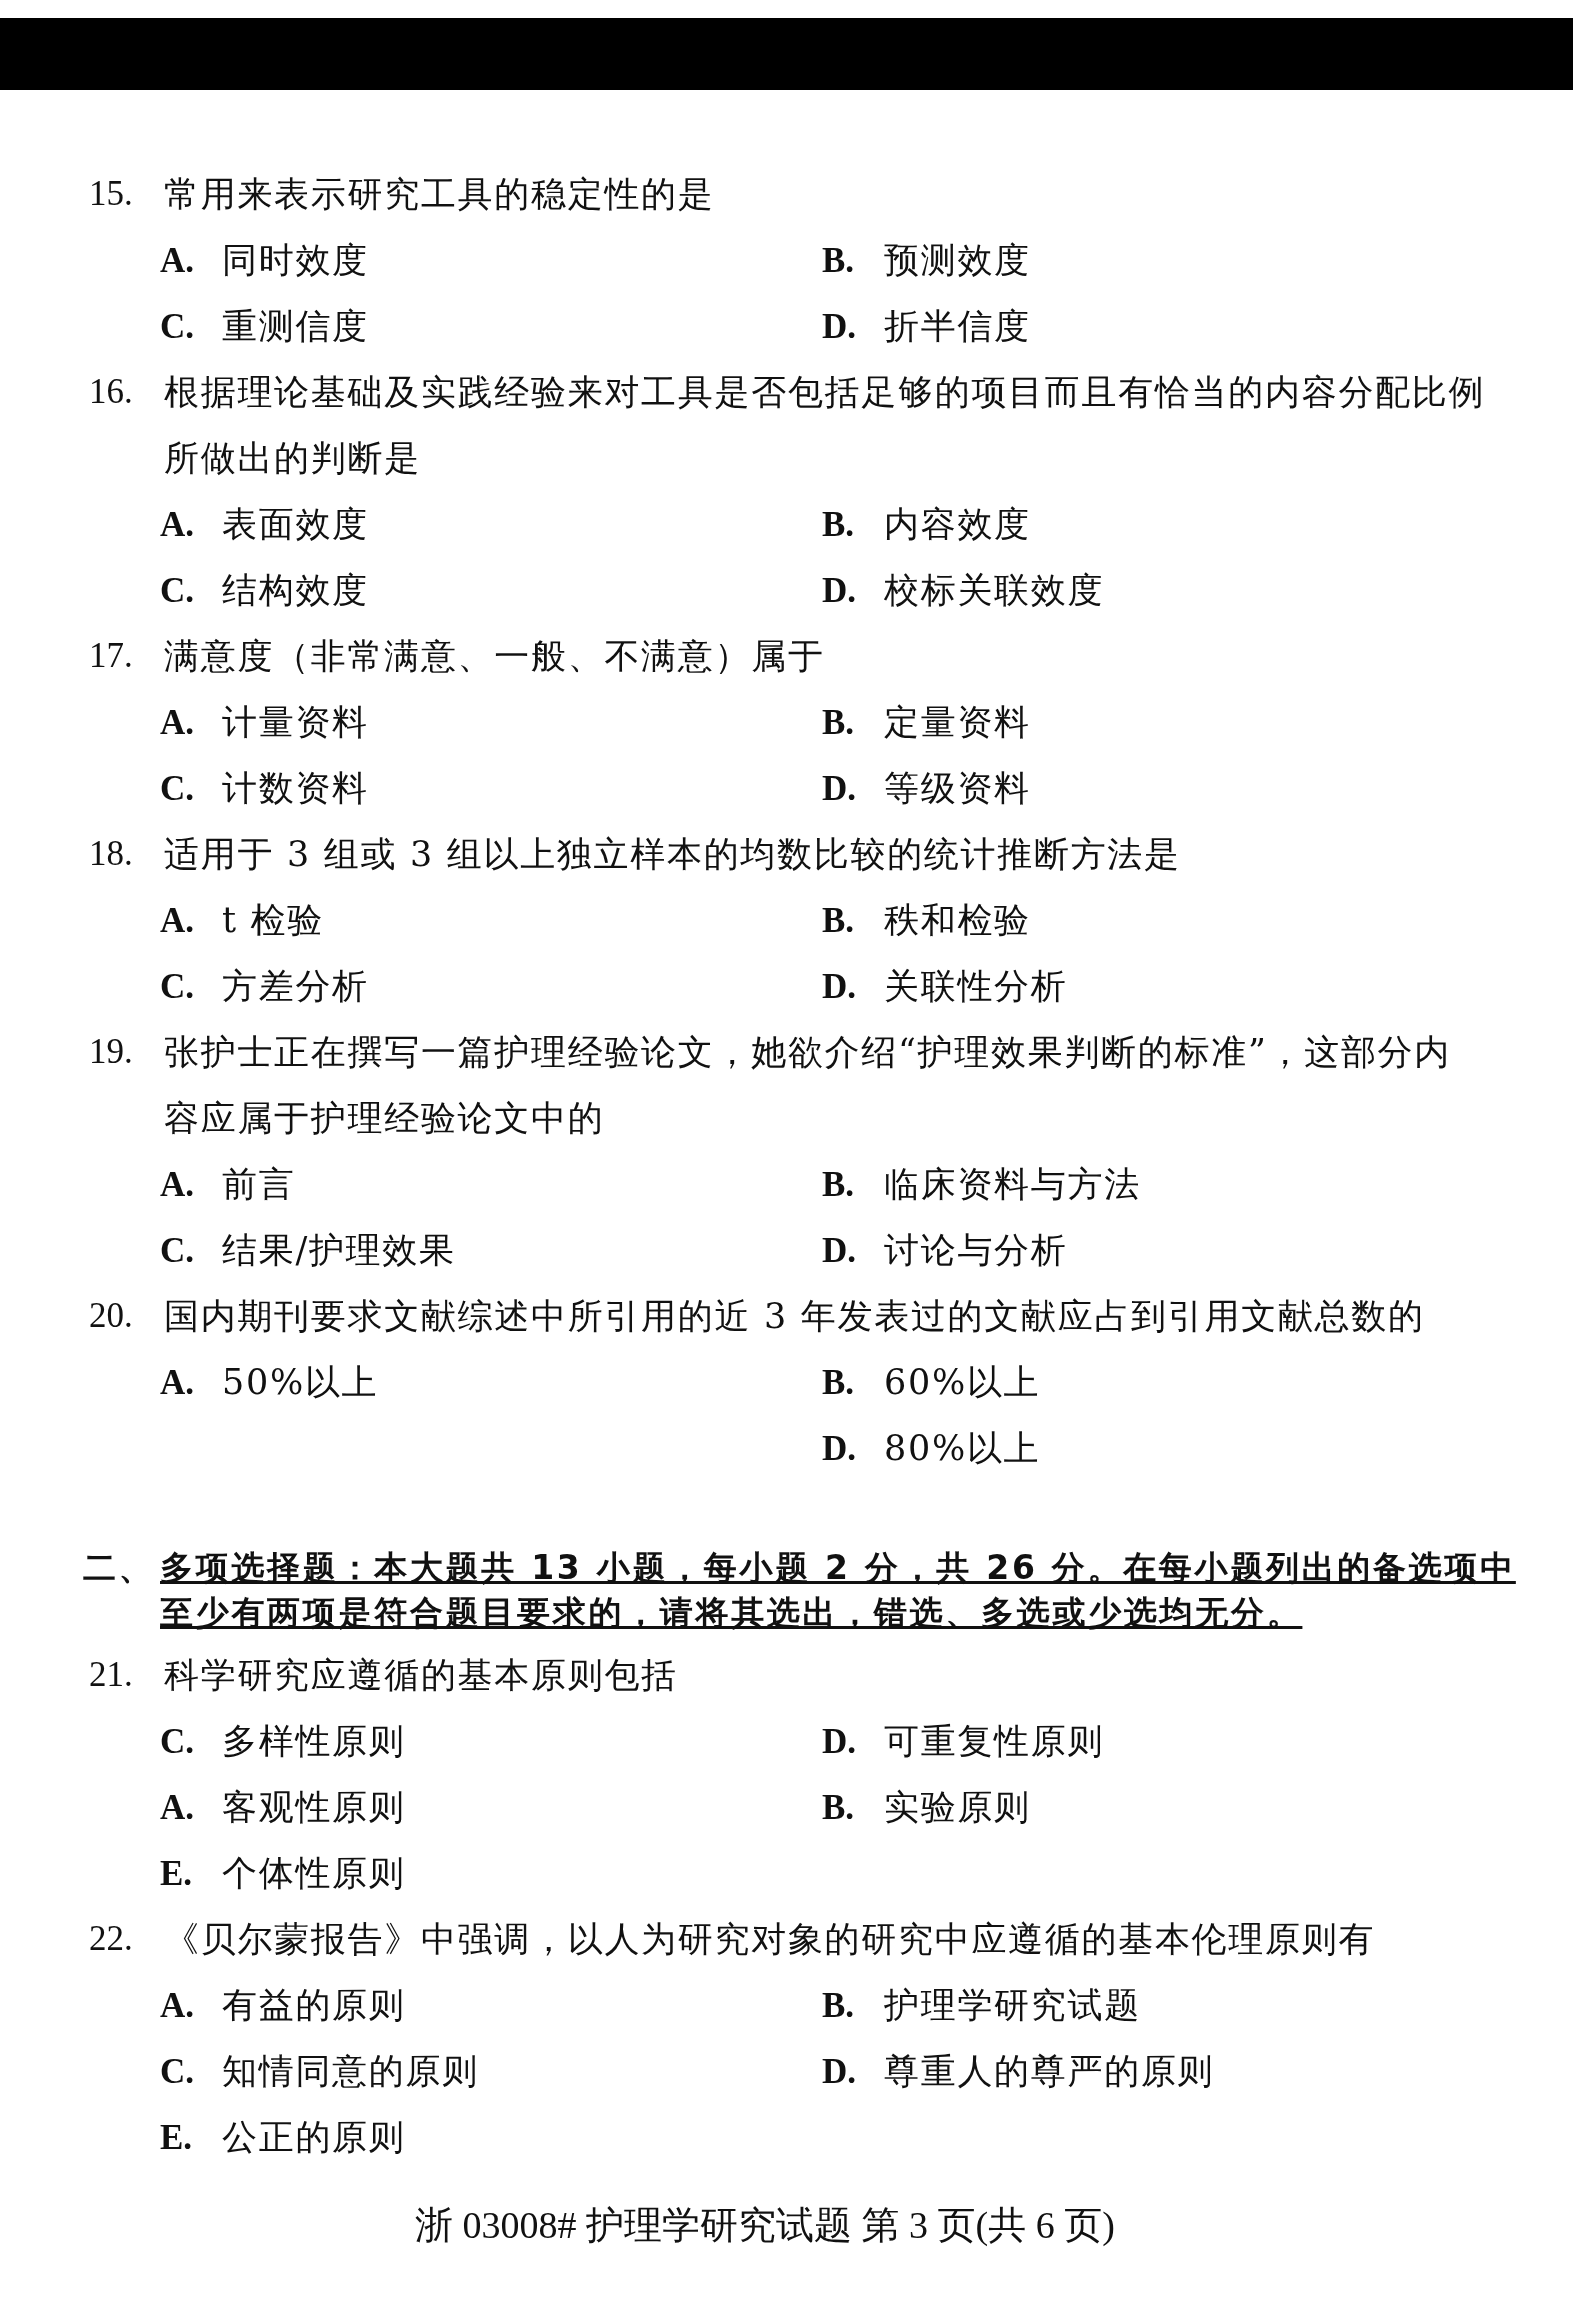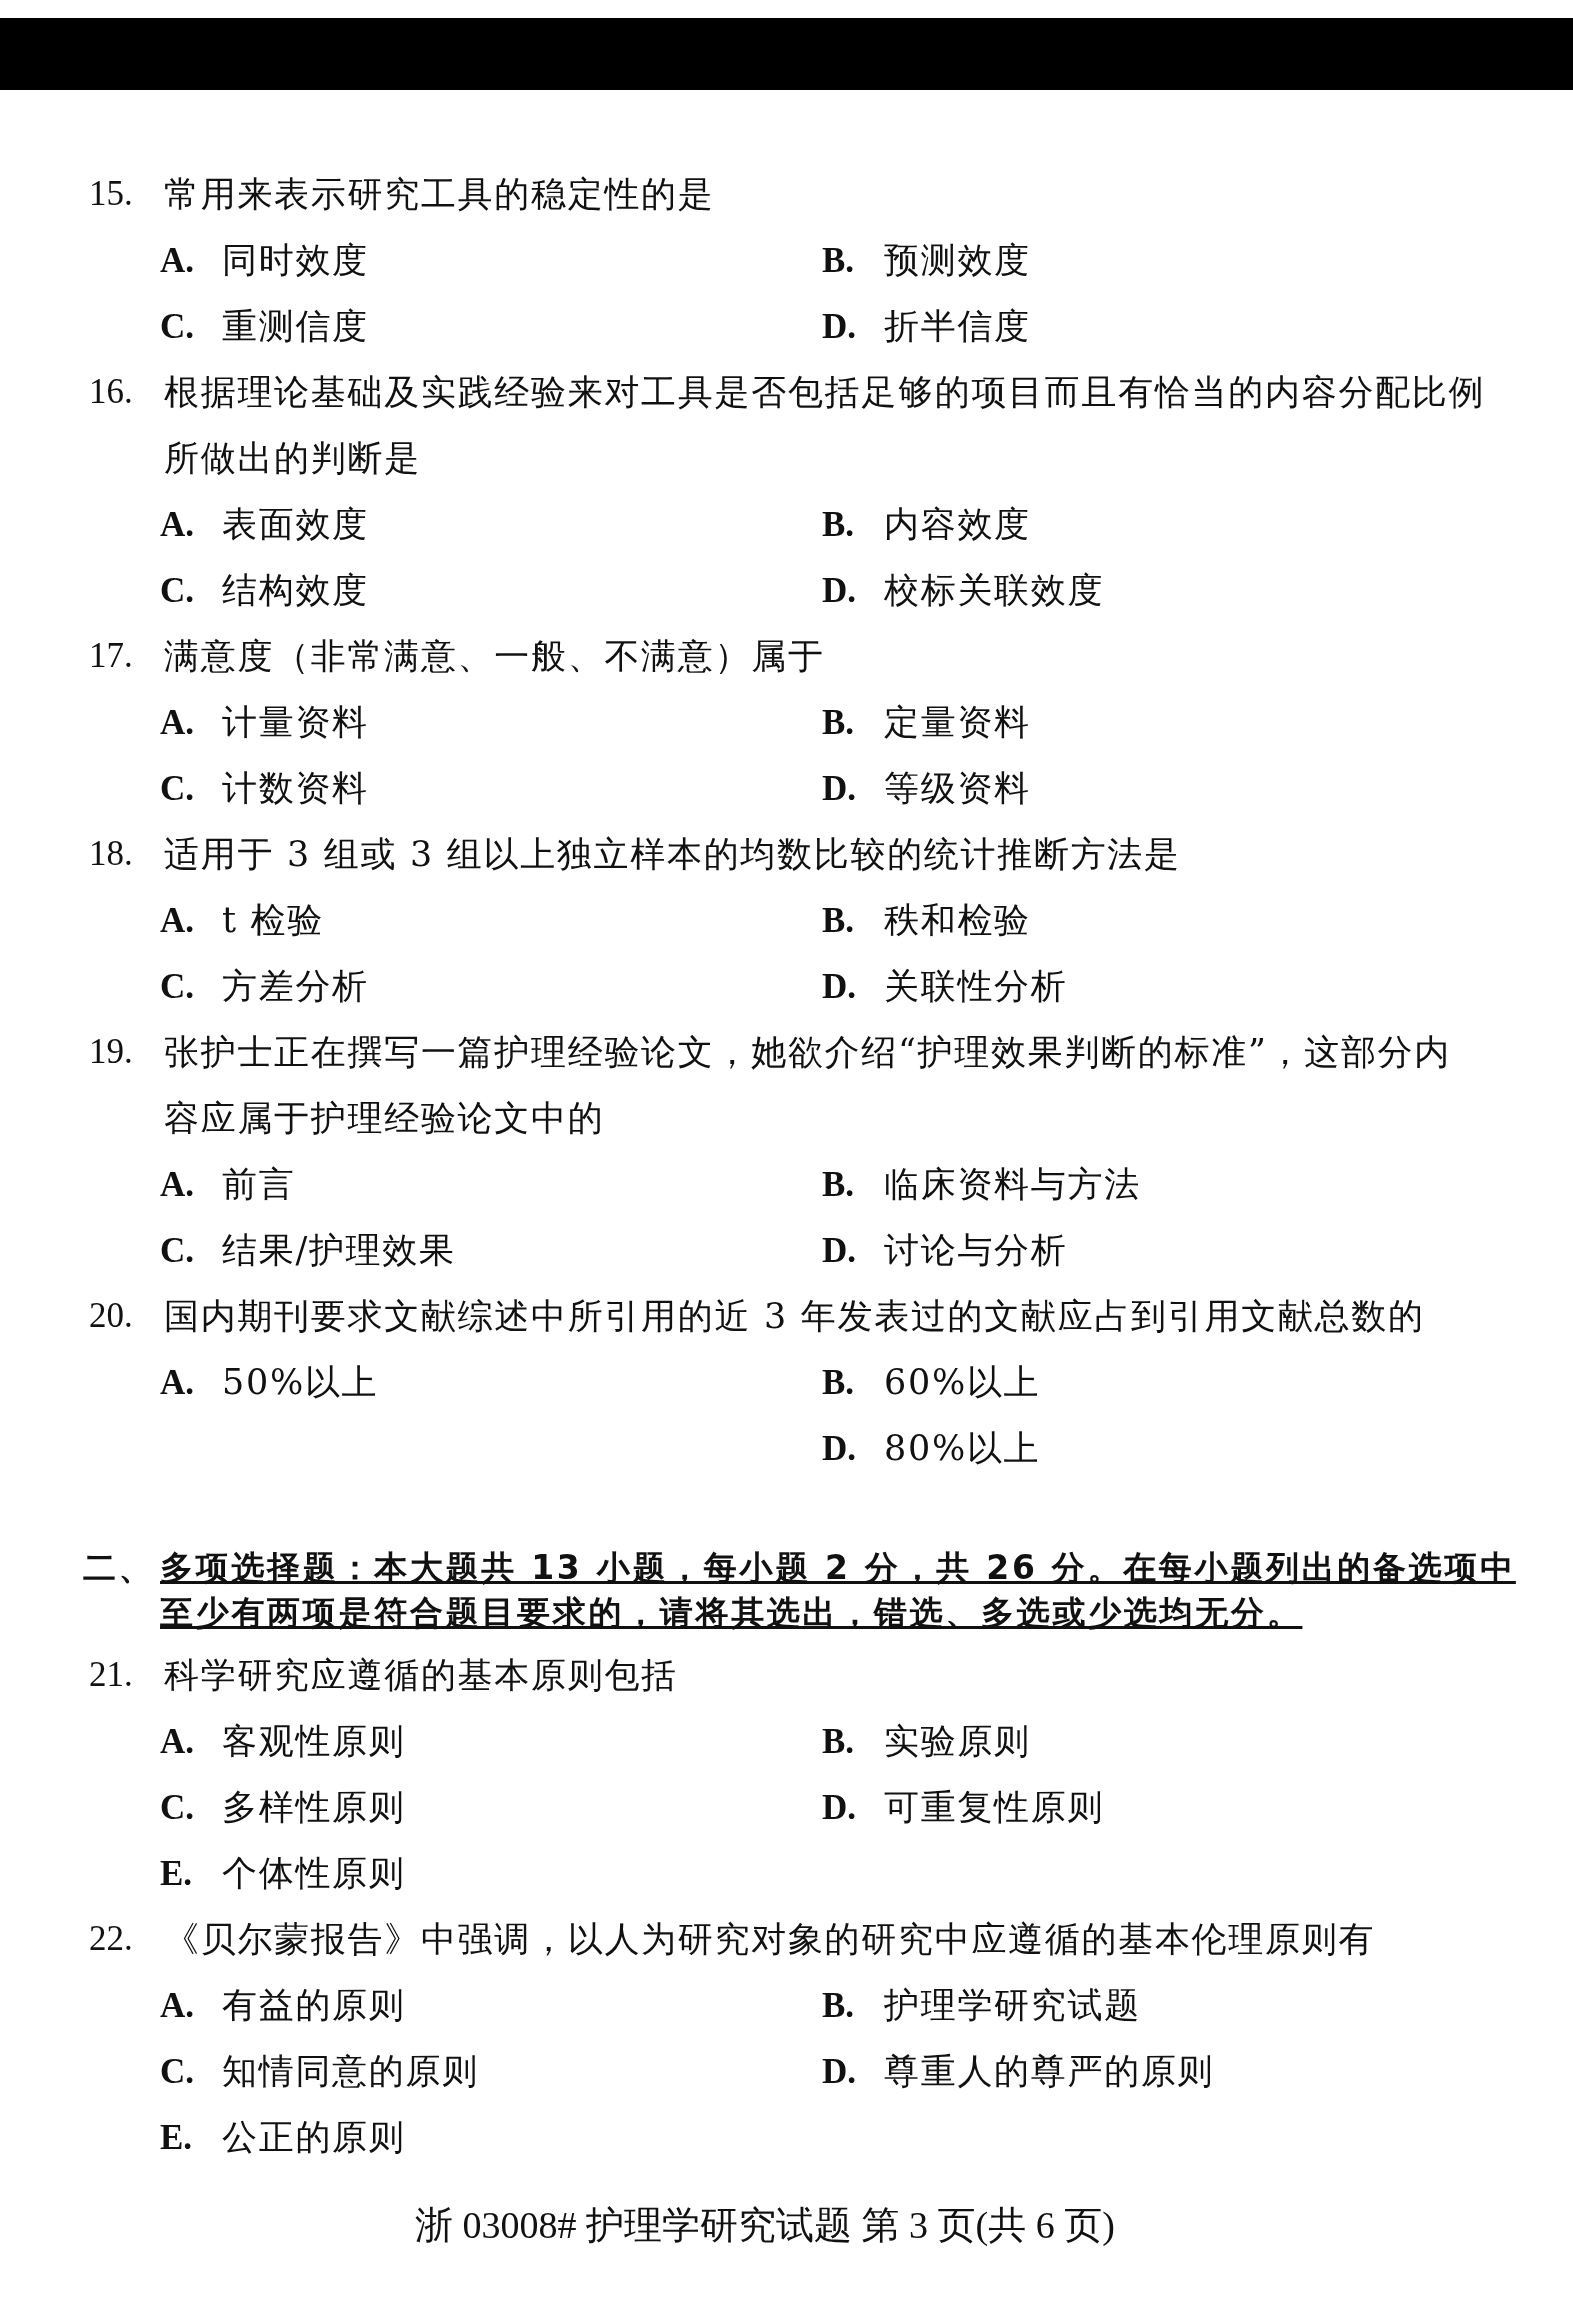--- a/index.html
+++ b/index.html
@@ -157,28 +157,28 @@
 </div>
 
 <div class="block" style="top:1642px;">
 
   <div>
     <div class="line">
       <span class="qnum">21.</span>
       <span class="stem">科学研究应遵循的基本原则包括</span>
     </div>
     <div class="line">
+      <div class="opt col1"><span class="olbl">C.</span><span class="otxt">多样性原则</span></div>
+      <div class="opt col2"><span class="olbl">D.</span><span class="otxt">可重复性原则</span></div>
+    </div>
+    <div class="line">
       <div class="opt col1"><span class="olbl">A.</span><span class="otxt">客观性原则</span></div>
       <div class="opt col2"><span class="olbl">B.</span><span class="otxt">实验原则</span></div>
     </div>
     <div class="line">
-      <div class="opt col1"><span class="olbl">C.</span><span class="otxt">多样性原则</span></div>
-      <div class="opt col2"><span class="olbl">D.</span><span class="otxt">可重复性原则</span></div>
-    </div>
-    <div class="line">
       <div class="opt col1"><span class="olbl">E.</span><span class="otxt">个体性原则</span></div>
     </div>
   </div>
 
   <div>
     <div class="line">
       <span class="qnum">22.</span>
       <span class="stem">《贝尔蒙报告》中强调，以人为研究对象的研究中应遵循的基本伦理原则有</span>
     </div>
     <div class="line">

